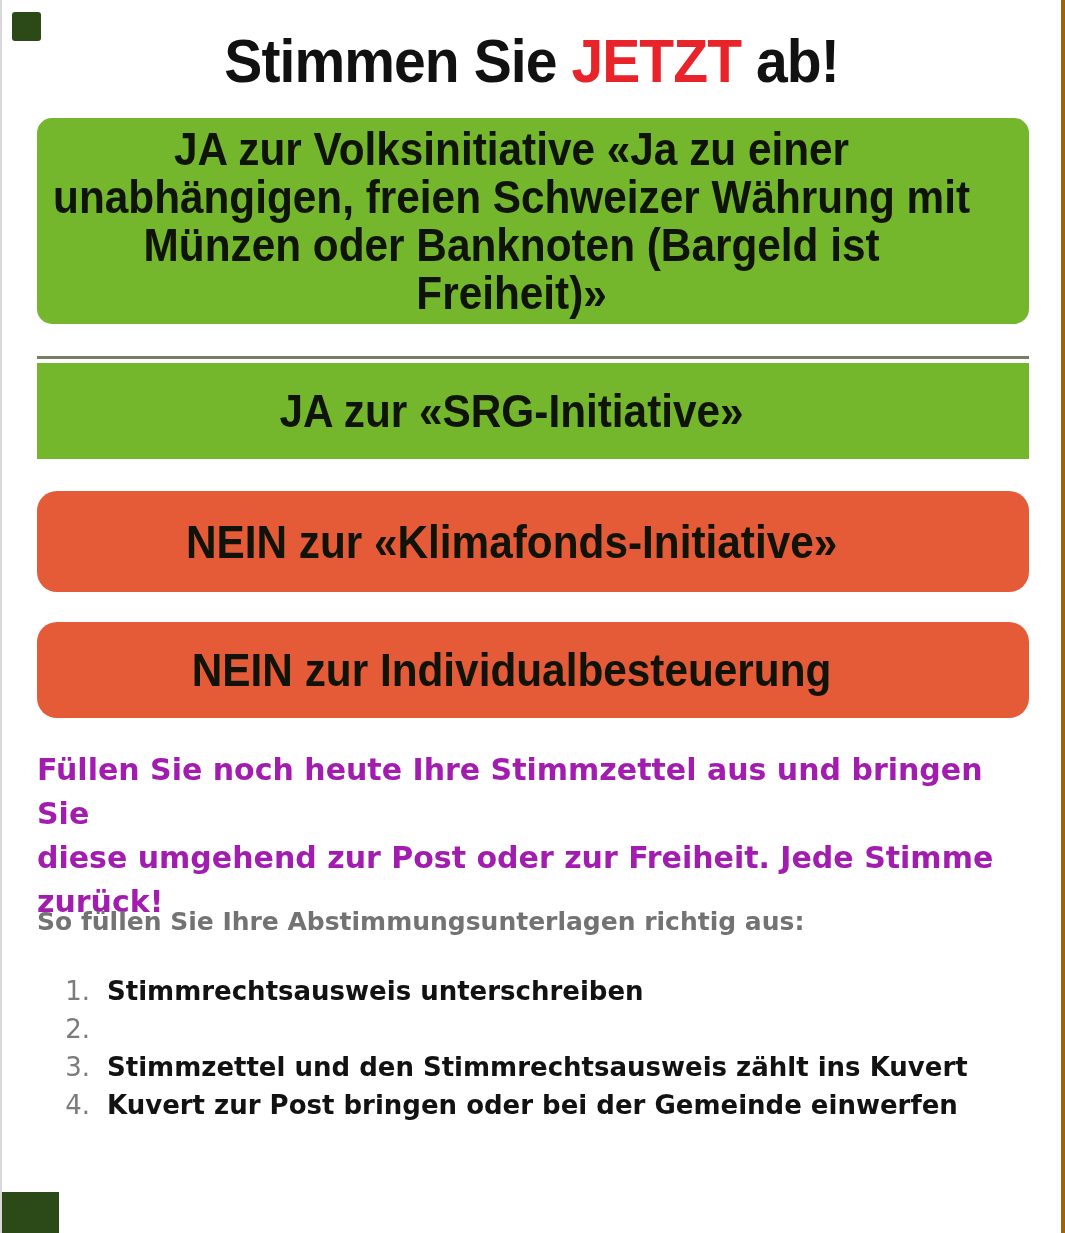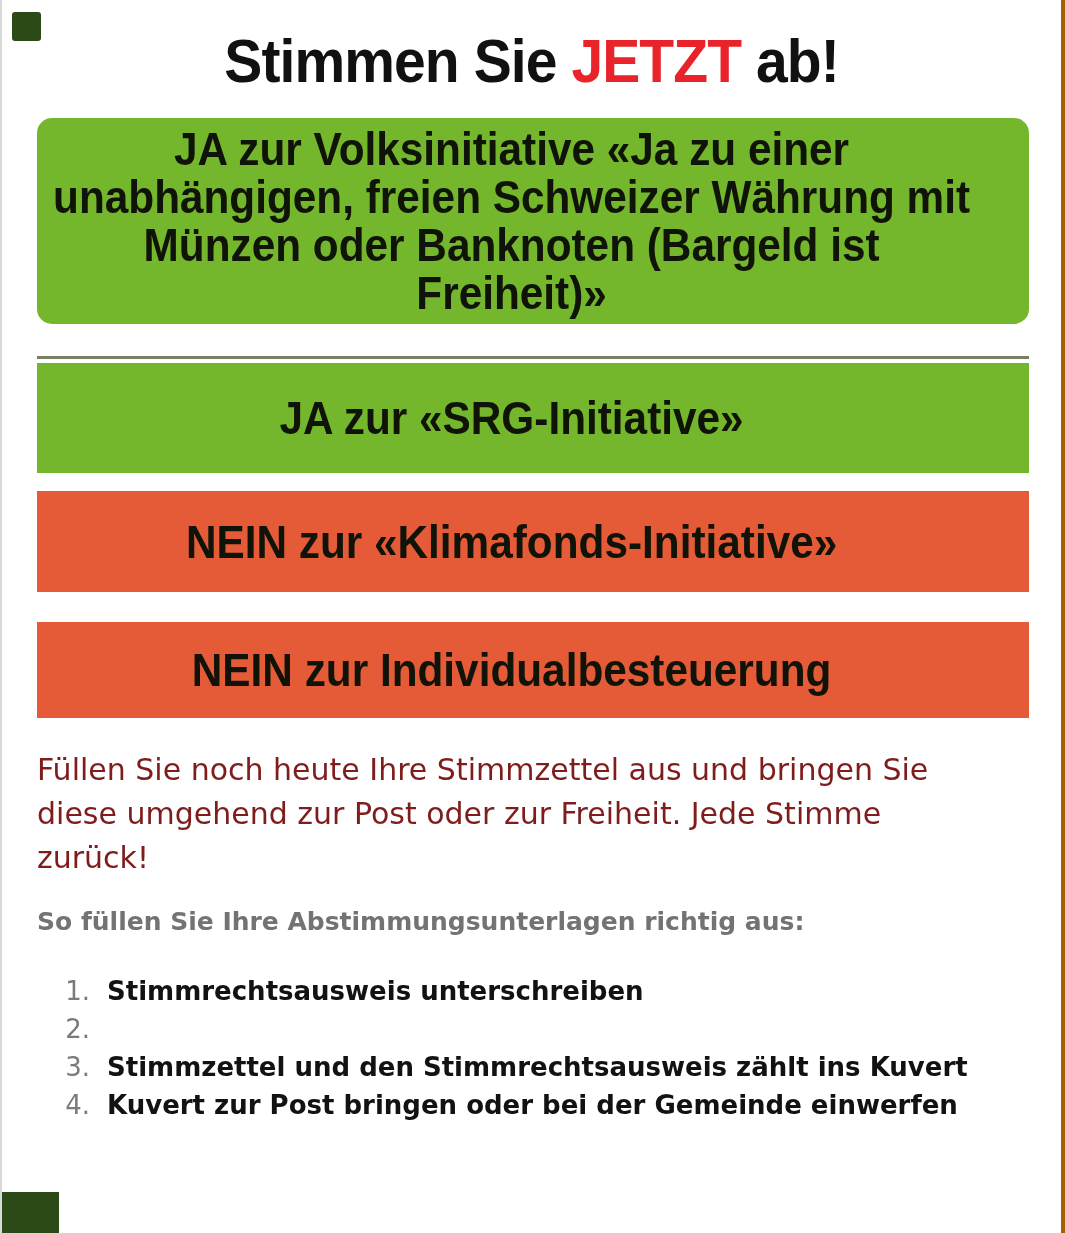--- a/index.html
+++ b/index.html
@@ -64,43 +64,43 @@
   }
   .banner .b-scale {
     display: block;
     width: 108.7%;
     margin-left: -4.35%;
     transform: scaleX(0.92);
     transform-origin: 50% 50%;
   }
   .banner .bl { display: block; }
   .banner.green { background: #74b72d; }
-  .banner.red   { background: #e55b38; }
+  .banner.red   { background: #e55b38; border-radius: 20px; }
   .b1 { top: 118px; height: 206px; border-radius: 15px; }
-  .b2 { top: 363px; height: 110px; }
+  .b2 { top: 363px; height: 96px; }
   .b3 { top: 491px; height: 101px; }
   .b4 { top: 622px; height: 96px; }
 
   .rule-shadow {
     position: absolute;
     left: 35px; top: 356px;
     width: 992px; height: 3px;
     background: rgba(45, 58, 20, 0.65);
   }
 
   
   .cta {
     position: absolute;
     left: 35px; top: 748px;
     width: 1000px;
     font-family: "DejaVu Sans", sans-serif;
-    font-weight: normal;
+    font-weight: bold;
     font-size: 30px;
     line-height: 44px;
-    color: #7f1d1d;
+    color: #a21caf;
   }
   .cta .cta-line { display: block; }
 
   .subhead {
     position: absolute;
     left: 35px; top: 906px;
     width: 1000px;
     margin: 0;
     font-family: "DejaVu Sans", sans-serif;
     font-weight: bold;

